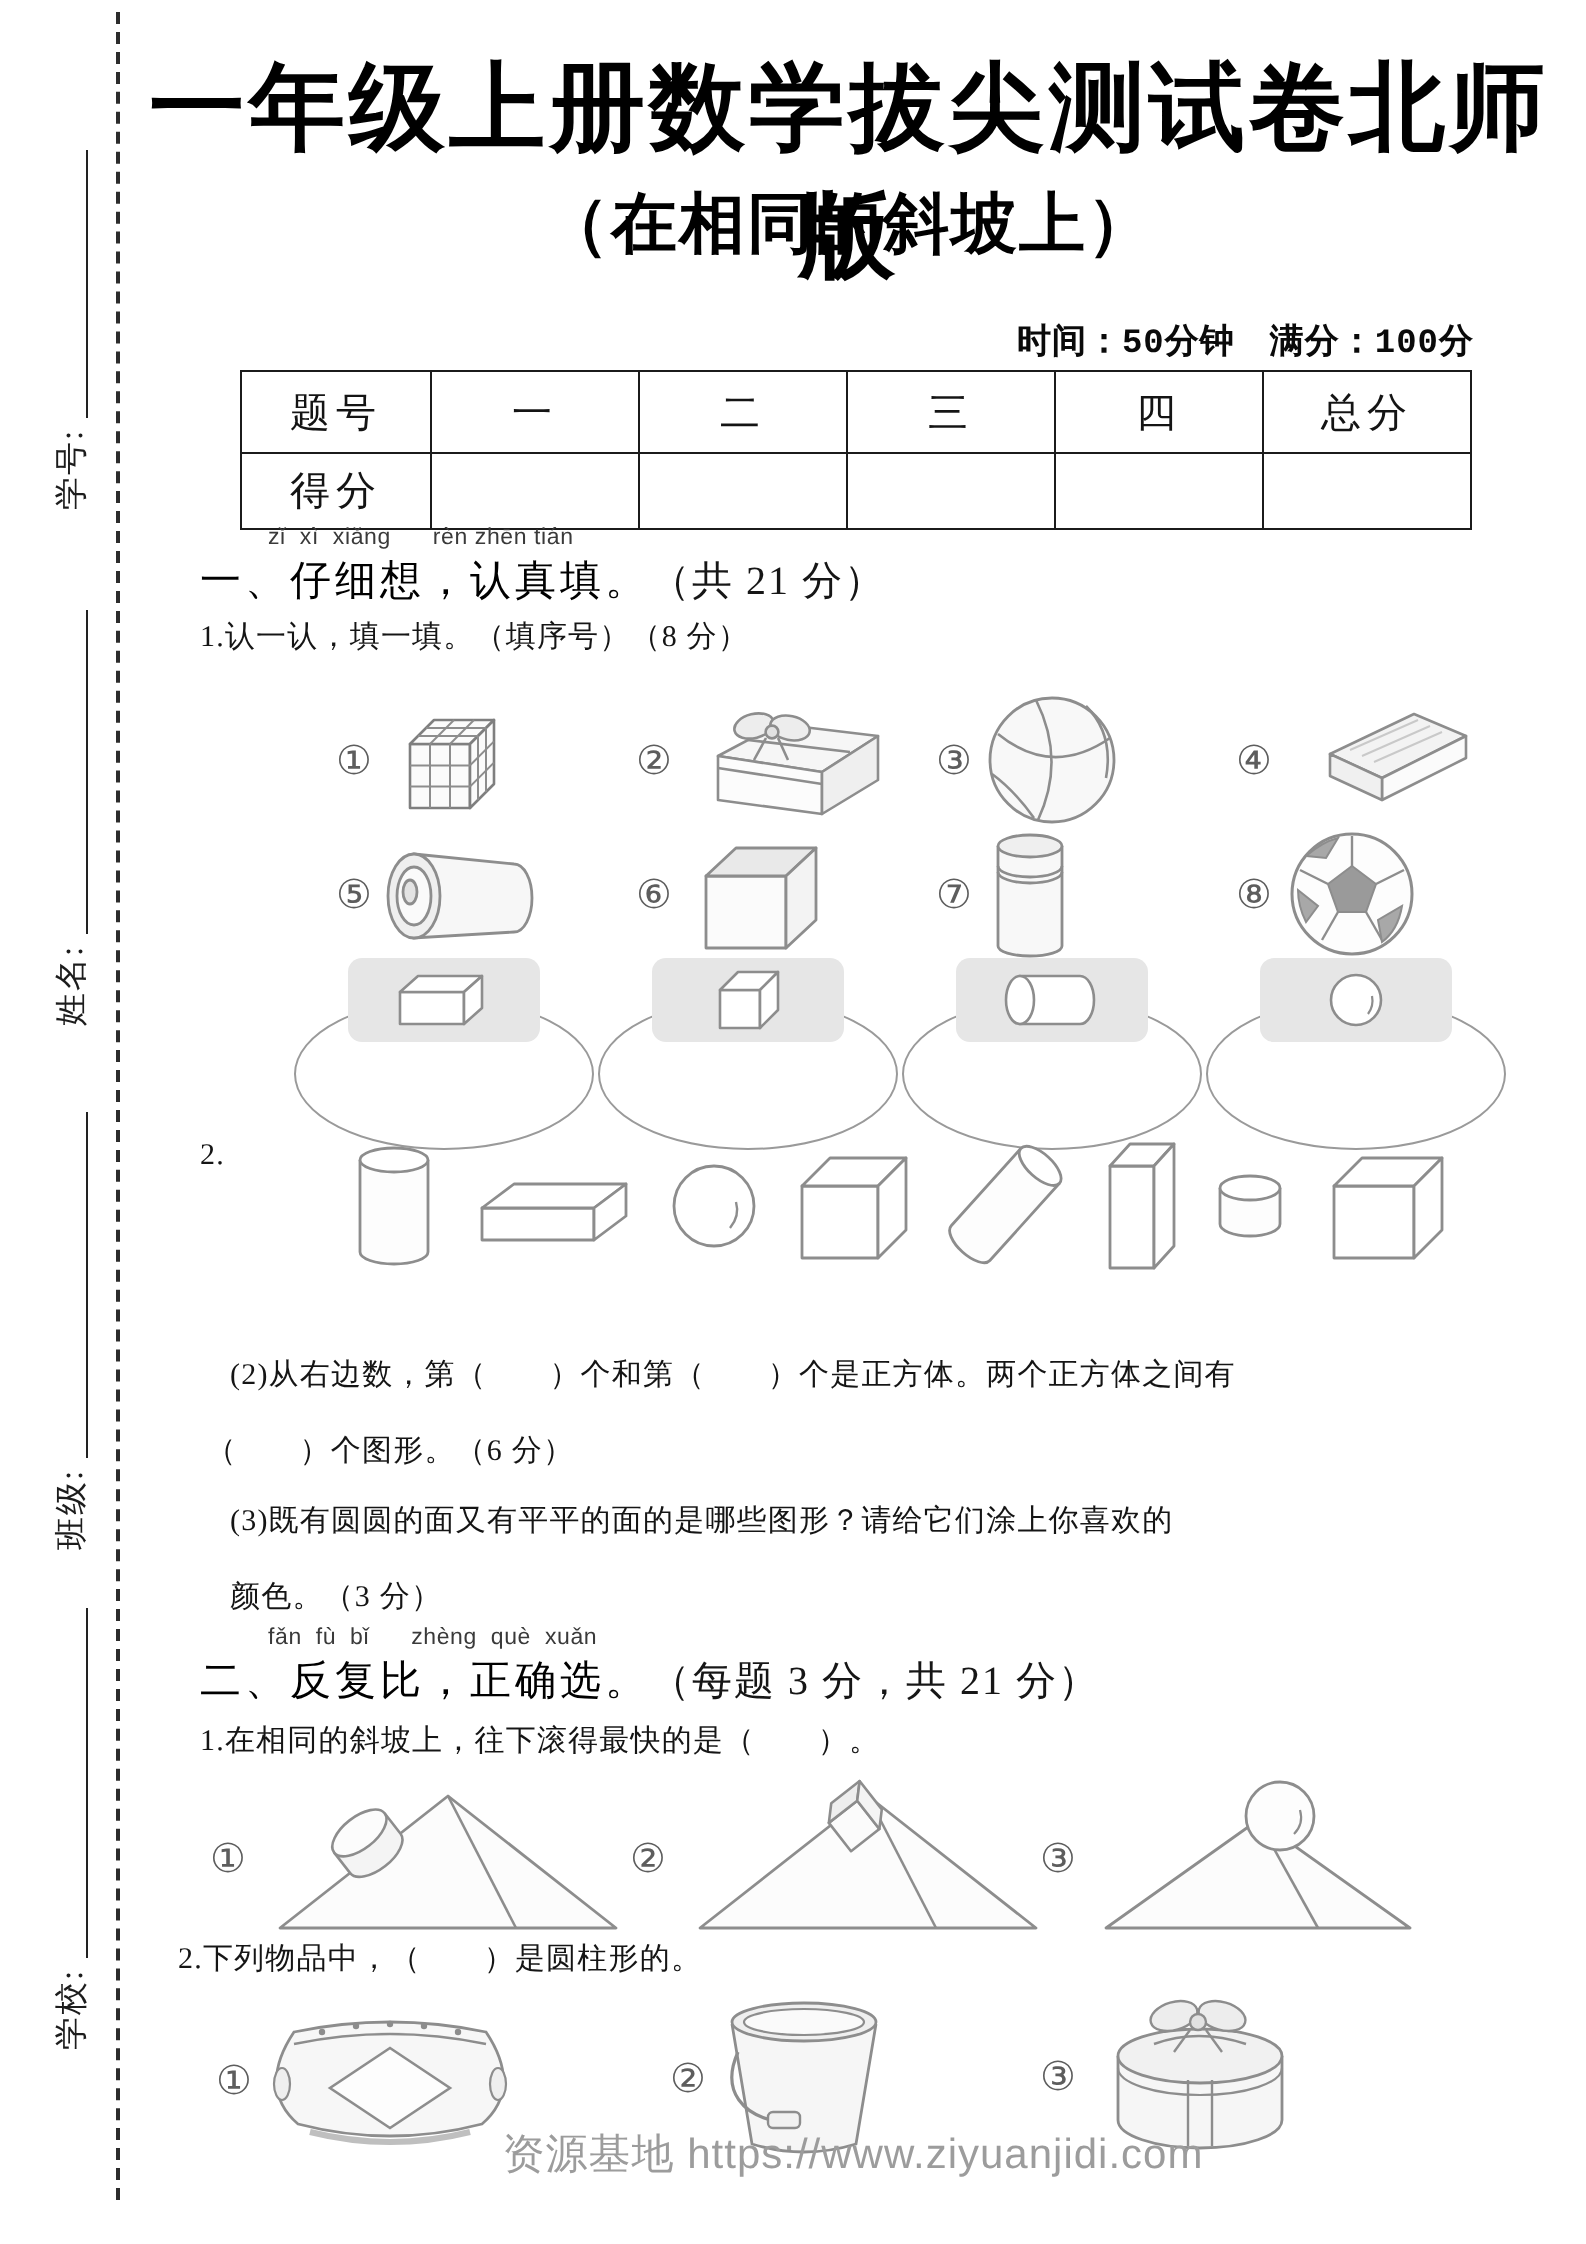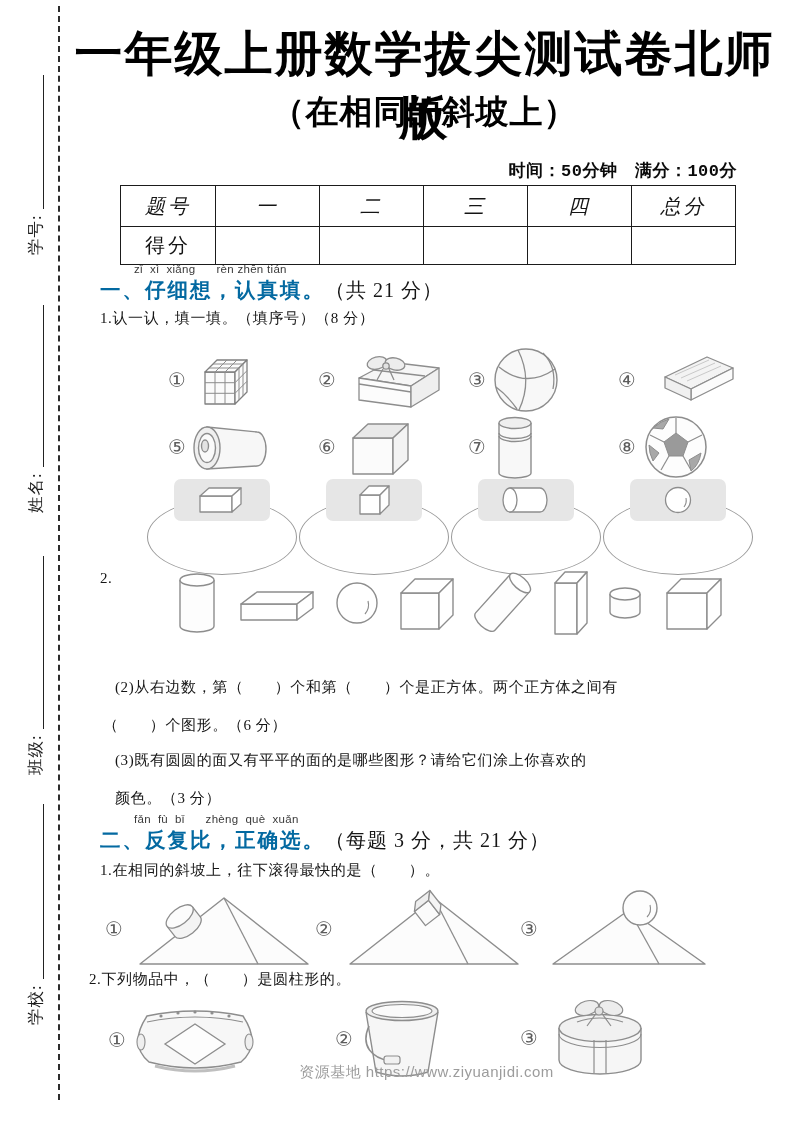--- a/index.html
+++ b/index.html
@@ -18,45 +18,45 @@
          font-family:"Liberation Sans",sans-serif;font-weight:bold;font-size:48px;letter-spacing:2px;color:#000;}
   .subtitle{position:absolute;left:62px;right:6px;top:90px;text-align:center;
          font-family:"Liberation Sans",sans-serif;font-weight:bold;font-size:33px;letter-spacing:1px;color:#000;}
   .meta{position:absolute;right:56px;top:159px;font-family:Liberation Mono, monospace;
         font-size:17px;font-weight:600;color:#0a0a0a;letter-spacing:0.5px;}
   
   .scoretable{position:absolute;left:120px;top:185px;border-collapse:collapse;table-layout:fixed;}
   .scoretable td{border:1.9px solid #1b1b1b;text-align:center;vertical-align:middle;
         font-size:20px;letter-spacing:3px;padding:0;color:#141414;}
   .scoretable .c0{width:94px;}  .scoretable .c{width:103px;}
-  .scoretable .r0 td{height:40px;font-style:italic;} .scoretable .r1 td{height:37px;}
+  .scoretable .r0 td{height:40px;} .scoretable .r1 td{height:37px;}
   
   .pinyin{position:absolute;font-family:"Liberation Sans",sans-serif;font-size:11.5px;color:#3a3a3a;
           letter-spacing:0.3px;white-space:pre;}
   .shead{position:absolute;font-size:20.5px;white-space:nowrap;}
-  .shead .bold{font-family:"Liberation Sans",sans-serif;font-weight:bold;letter-spacing:2px;color:#0369a1;}
+  .shead .bold{font-family:"Liberation Sans",sans-serif;font-weight:normal;letter-spacing:2px;color:#000000;}
   .shead .rest{font-size:20px;letter-spacing:1px;color:#161616;text-align:right;}
   .qtext{position:absolute;font-size:15px;letter-spacing:0.6px;color:#151515;white-space:nowrap;}
   
   .row{position:absolute;display:flex;}
   .cell{width:150px;display:flex;align-items:center;}
   .num{font-family:"DejaVu Sans",sans-serif;font-size:20px;color:#5d5d5d;margin-right:5px;flex:none;}
   svg{display:block;flex:none;}
   
   .catgroup{width:152px;display:flex;flex-direction:column;align-items:center;}
   .cattag{width:96px;height:42px;background:#e6e6e6;border-radius:7px;position:relative;z-index:2;
           display:flex;align-items:center;justify-content:center;}
   .catellipse{width:148px;height:74px;border:1.7px solid #9a9a9a;border-radius:50%;margin-top:-22px;}
   
   .shaperow{position:absolute;display:flex;align-items:center;gap:13px;}
   
   .opt{position:absolute;display:flex;align-items:center;}
   
   .watermark{position:absolute;left:60px;right:0;top:1063px;text-align:center;
-        font-family:"Liberation Sans",sans-serif;font-size:15px;color:#9c9c9c;letter-spacing:0.5px;}
+        font-family:"Liberation Sans",sans-serif;font-size:21px;color:#9c9c9c;letter-spacing:0.5px;}
   .pageno{position:absolute;left:60px;right:0;top:1085px;text-align:center;
         font-size:20px;color:#000;letter-spacing:6px;font-weight:600;}
 </style>
 </head>
 <body>
 
 <div class="page">
 
   <div class="seal"></div>
 

